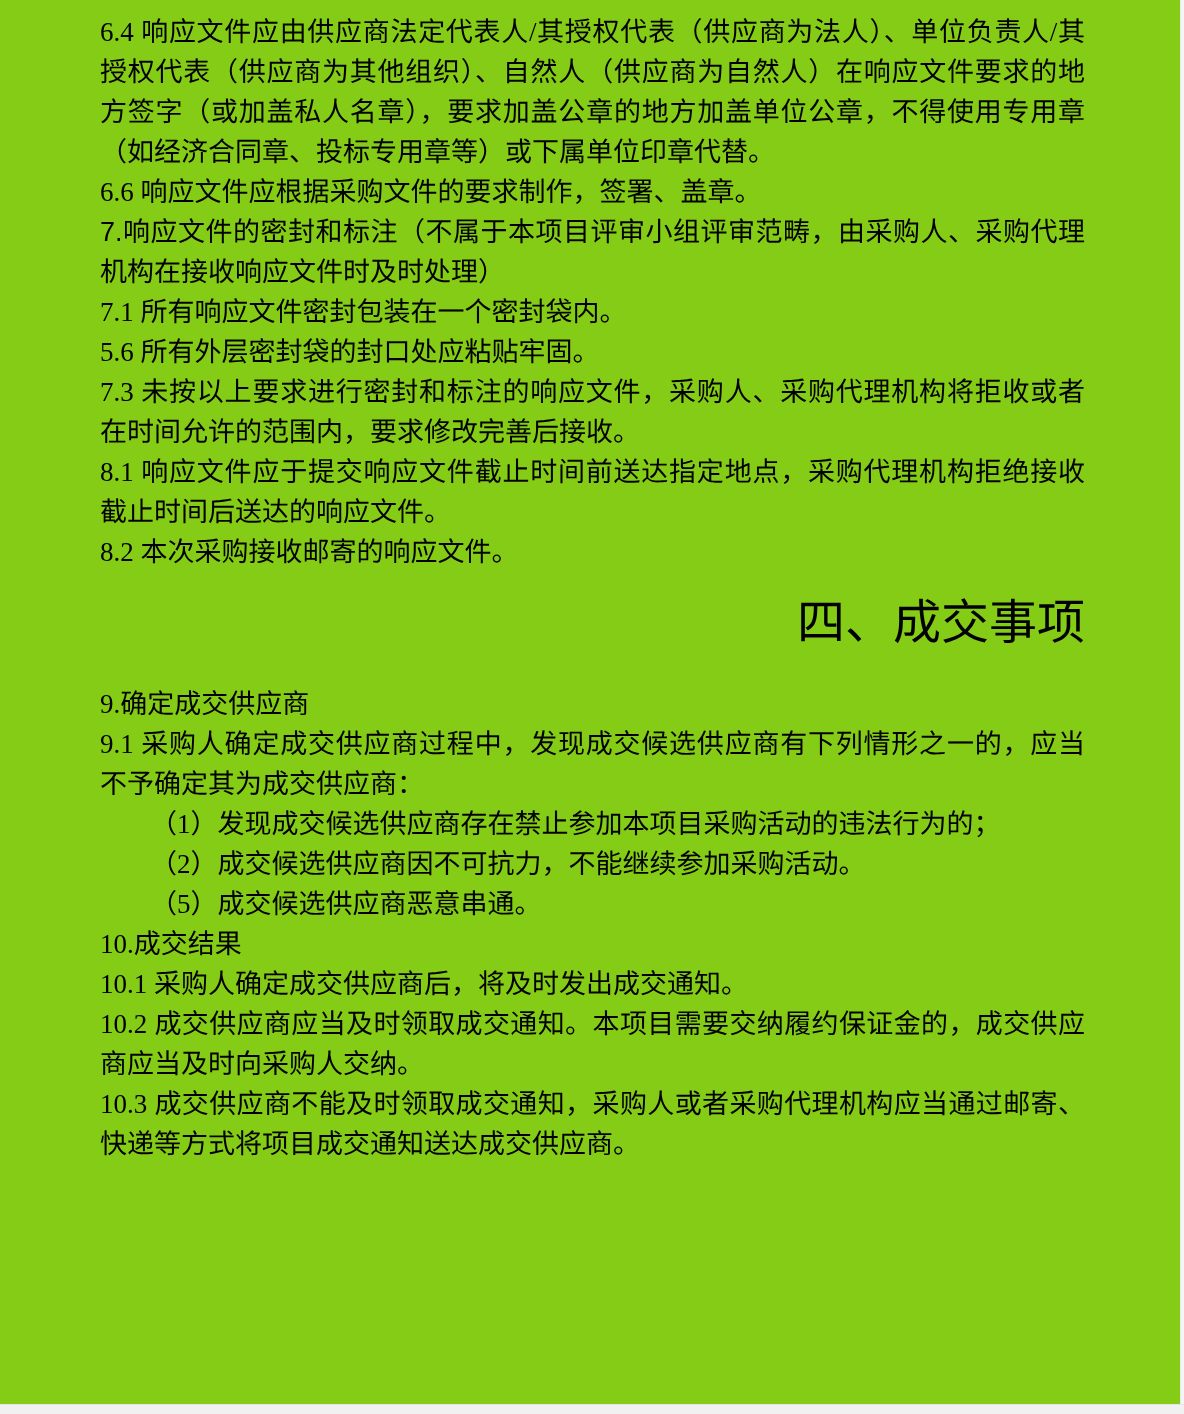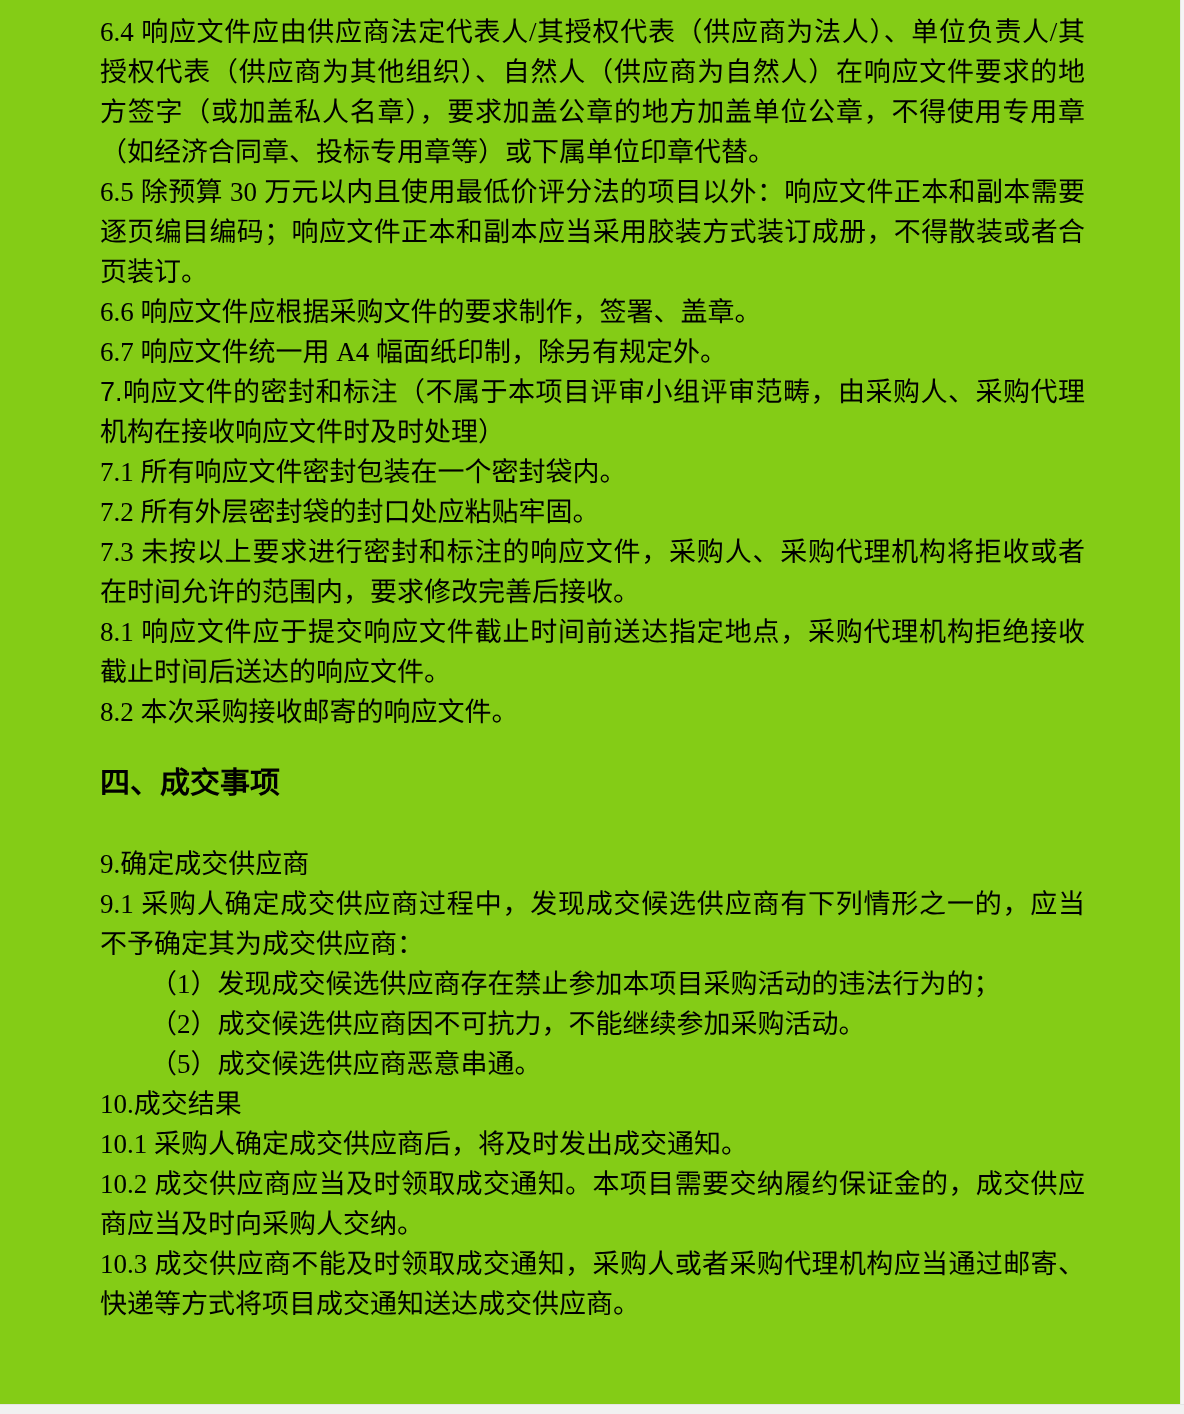--- a/index.html
+++ b/index.html
@@ -29,25 +29,25 @@
   .par.bold {
     font-family: "Liberation Sans", sans-serif;
     font-weight: 400;
   }
   .par.indent {
     padding-left: 50px;
   }
   .part-heading {
     margin: 22px 0 32px 0;
     font-family: "Liberation Sans", sans-serif;
-    font-weight: 700;
-    font-size: 30px;
+    font-weight: 400;
+    font-size: 48px;
     line-height: 58px;
     color: #000000;
-    text-align: left;
+    text-align: right;
   }
   .page-right-edge {
     position: absolute;
     top: 0;
     right: 0;
     width: 3px;
     height: 100%;
     background: #f5f5f5;
     border-left: 1px solid #e8e8e8;
   }
@@ -60,27 +60,25 @@
     background: #f1f1f1;
     border-top: 1px solid #e5e5e5;
   }
 </style>
 </head>
 <body>
 
 <div class="page">
 
   <p class="par">6.4 响应文件应由供应商法定代表人/其授权代表（供应商为法人）、单位负责人/其授权代表（供应商为其他组织）、自然人（供应商为自然人）在响应文件要求的地方签字（或加盖私人名章），要求加盖公章的地方加盖单位公章，不得使用专用章（如经济合同章、投标专用章等）或下属单位印章代替。</p>
-  <p class="par">6.5 除预算 30 万元以内且使用最低价评分法的项目以外：响应文件正本和副本需要逐页编目编码；响应文件正本和副本应当采用胶装方式装订成册，不得散装或者合页装订。</p>
   <p class="par">6.6 响应文件应根据采购文件的要求制作，签署、盖章。</p>
-  <p class="par">6.7 响应文件统一用 A4 幅面纸印制，除另有规定外。</p>
 
   <p class="par bold">7.响应文件的密封和标注（不属于本项目评审小组评审范畴，由采购人、采购代理机构在接收响应文件时及时处理）</p>
   <p class="par">7.1 所有响应文件密封包装在一个密封袋内。</p>
-  <p class="par">7.2 所有外层密封袋的封口处应粘贴牢固。</p>
+  <p class="par">5.6 所有外层密封袋的封口处应粘贴牢固。</p>
   <p class="par">7.3 未按以上要求进行密封和标注的响应文件，采购人、采购代理机构将拒收或者在时间允许的范围内，要求修改完善后接收。</p>
 
   <p class="par">8.1 响应文件应于提交响应文件截止时间前送达指定地点，采购代理机构拒绝接收截止时间后送达的响应文件。</p>
   <p class="par">8.2 本次采购接收邮寄的响应文件。</p>
 
   <h1 class="part-heading">四、成交事项</h1>
 
   <p class="par">9.确定成交供应商</p>
   <p class="par">9.1 采购人确定成交供应商过程中，发现成交候选供应商有下列情形之一的，应当不予确定其为成交供应商：</p>
   <p class="par indent">（1）发现成交候选供应商存在禁止参加本项目采购活动的违法行为的；</p>

